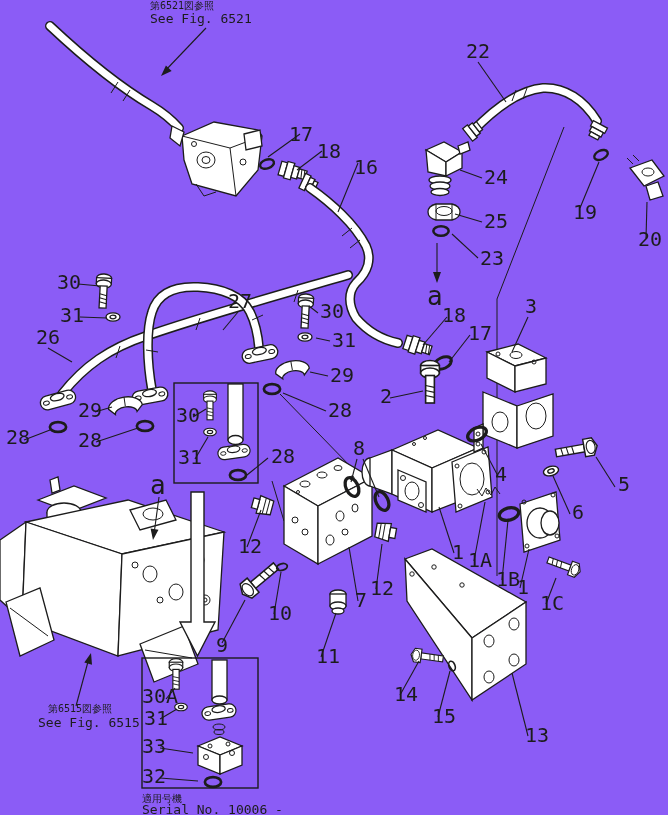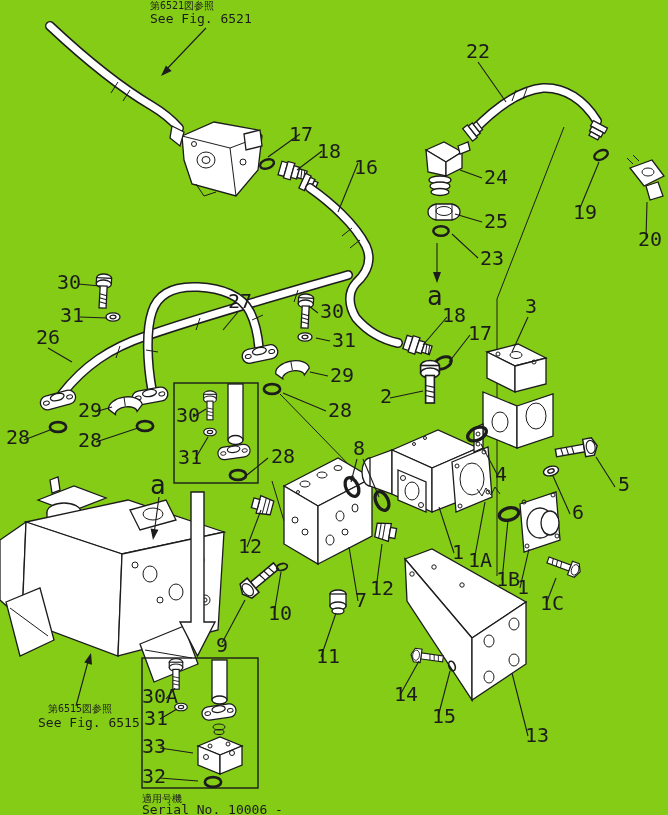--- a/index.html
+++ b/index.html
@@ -1,16 +1,16 @@
 <!DOCTYPE html>
 <html><head>
 <meta charset="utf-8">
 <style>
   html,body{margin:0;padding:0;background:#fff;}
-  .page{position:relative;width:668px;height:815px;background:#84cc16;overflow:hidden;}
+  .page{position:relative;width:668px;height:815px;background:#8b5cf6;overflow:hidden;}
   svg{display:block;}
   text{font-family:"DejaVu Sans Mono","Liberation Mono",monospace;fill:#1c1c1c;}
   .thin{stroke:#1c1c1c;fill:none;stroke-width:1;}
   .fillw{fill:#fff;stroke:#1c1c1c;stroke-width:1.3;}
   .hose-o{stroke:#1c1c1c;stroke-width:10;fill:none;stroke-linecap:round;}
   .hose-i{stroke:#fff;stroke-width:7;fill:none;stroke-linecap:round;}
   .ring{fill:none;stroke:#1c1c1c;stroke-width:3;}
   .leader{stroke:#1c1c1c;stroke-width:1.1;}
   .ref{font-size:13px;}
   .refjp{font-size:10px;}

